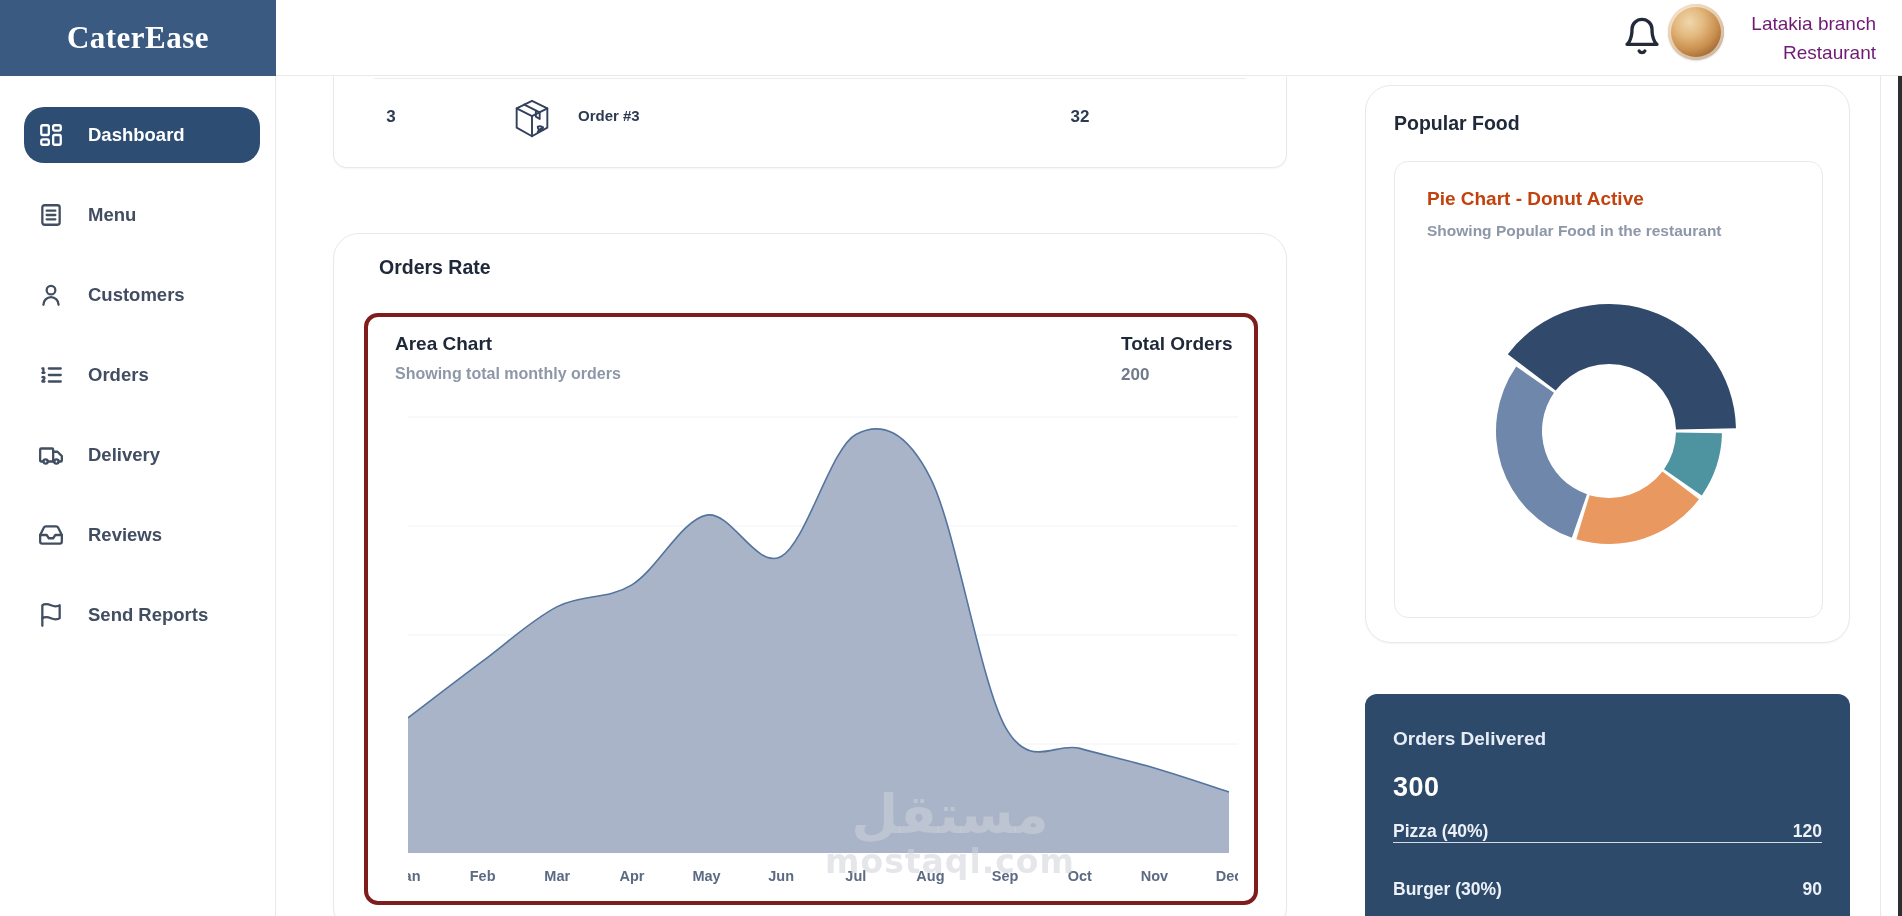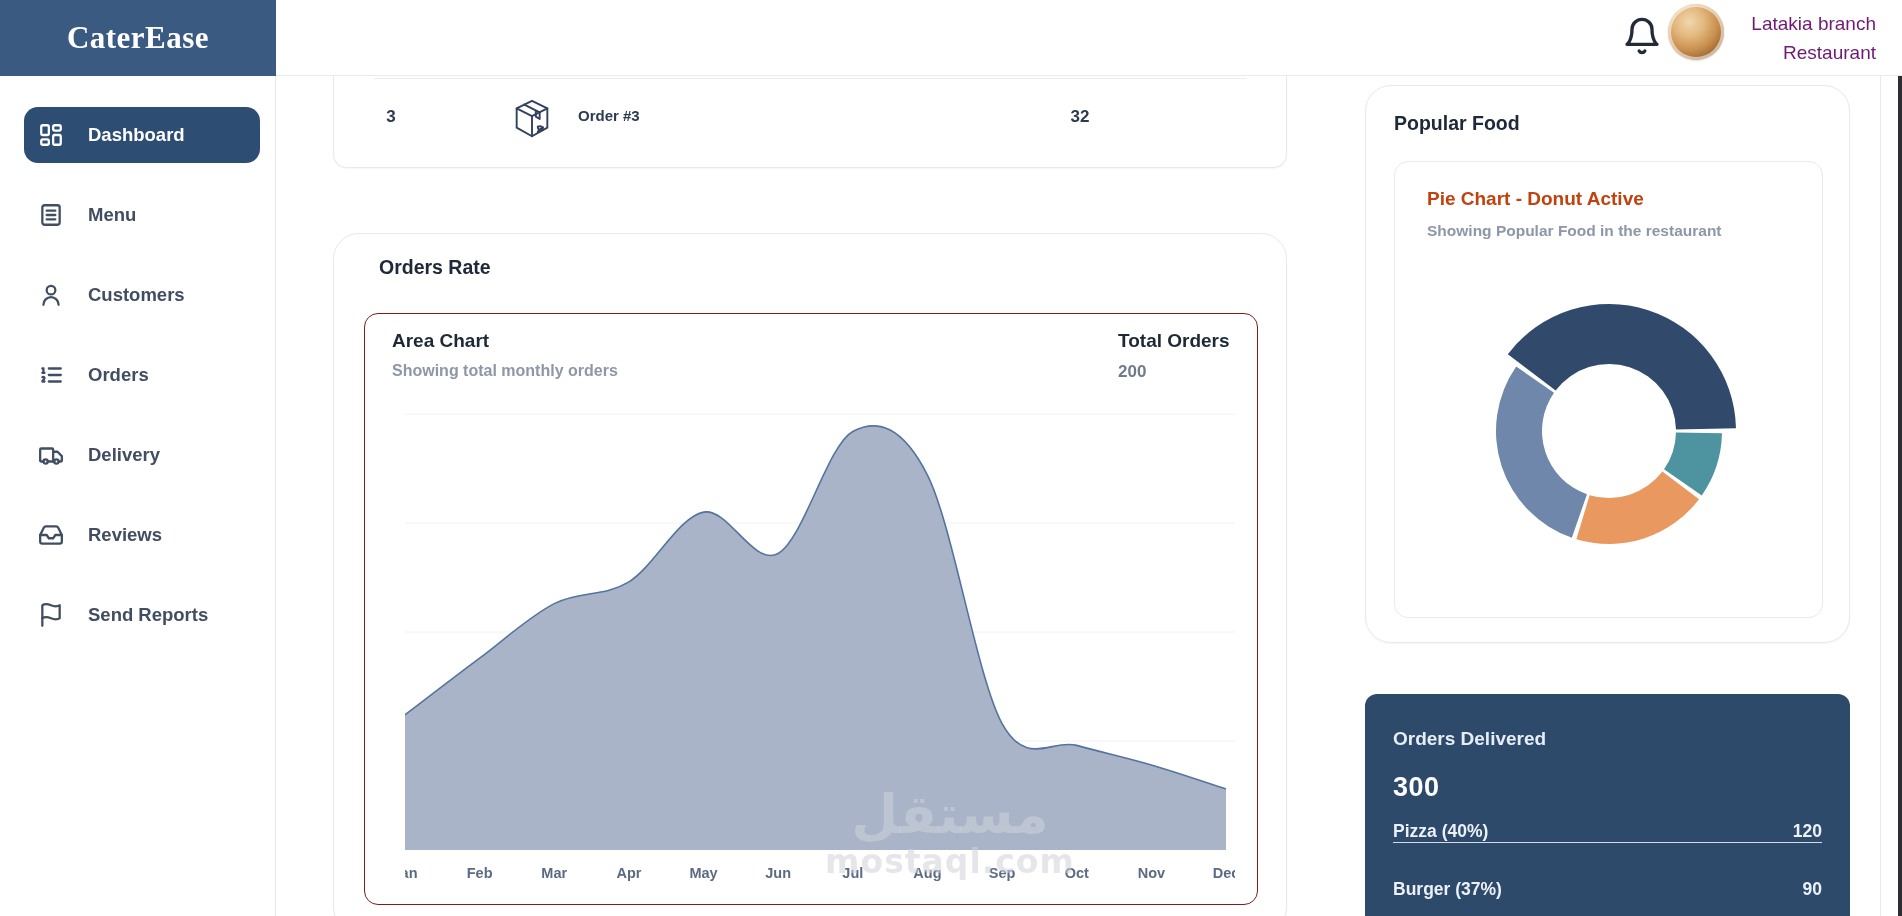--- a/index.html
+++ b/index.html
@@ -18,21 +18,21 @@
               border:none; cursor:pointer; }
   #avatar { position:absolute; left:1668px; top:4px; width:56px; height:56px; border-radius:50%;
             background:radial-gradient(circle at 38% 32%, #f0d7ae 0%, #e3b97f 28%, #c98f4e 55%, #96622f 78%, #6e4722 100%);
             box-shadow:inset 0 0 0 3px rgba(255,255,255,.55), 0 1px 2px rgba(0,0,0,.15); }
   #user-name { position:absolute; right:26px; top:9px; text-align:right; color:#701a75;
                font-size:19px; line-height:29px; font-weight:400; }
 
   
   #sidebar { position:absolute; left:0; top:76px; width:276px; height:840px; background:#fff;
              border-right:1px solid #e7e9ec; padding-top:31px; z-index:20; }
-  .side-item { width:236px; height:56px; margin:0 0 24px 24px; border-radius:14px;
+  .side-item { width:236px; height:56px; margin:0 0 24px 24px; border-radius:20px;
                display:flex; align-items:center; padding-left:14px; cursor:pointer;
                color:#414d61; }
   .side-item .sicon { width:26px; height:26px; display:flex; align-items:center; }
   .side-item .slabel { margin-left:24px; font-size:18.5px; font-weight:700; }
   .side-item.active { background:#2e4d73; color:#ffffff; }
 
   
   .card { position:absolute; background:#fff; border:1px solid #e8e9ee; border-radius:26px;
           box-shadow:0 1px 2px rgba(16,24,40,.04); }
 
@@ -45,21 +45,21 @@
                     font-size:17px; font-weight:700; color:#2c3a52; }
   #order-row-icon { position:absolute; left:175px; top:20px; width:46px; height:46px; }
   #order-row-name { position:absolute; left:244px; top:31px; font-size:15px; font-weight:700; color:#2c3a52; }
   #order-row-qty  { position:absolute; left:716px; top:31px; width:60px; text-align:center;
                     font-size:17px; font-weight:700; color:#2c3a52; }
 
   
   #orders-rate-card { left:333px; top:233px; width:954px; height:700px; }
   #orders-rate-title { position:absolute; left:45px; top:22px; font-size:19.5px; font-weight:700; color:#20293a; }
   #area-inner-card { position:absolute; left:30px; top:79px; width:894px; height:592px;
-                     border:1px solid #7f1d1d; border-radius:14px; background:#fff; }
+                     border:4px solid #7f1d1d; border-radius:14px; background:#fff; }
   #area-title    { position:absolute; left:27px; top:16px; font-size:19px; font-weight:700; color:#1e2836; }
   #area-subtitle { position:absolute; left:27px; top:48px; font-size:16px; font-weight:600; color:#8d97a7; }
   #total-orders-label { position:absolute; left:753px; top:16px; font-size:19px; font-weight:700; color:#1e2836; }
   #total-orders-value { position:absolute; left:753px; top:48px; font-size:17px; font-weight:700; color:#707a8a; }
   #area-chart { position:absolute; left:40px; top:78px; }
 
   
   #watermark { position:absolute; left:810px; top:786px; width:280px; text-align:center;
                z-index:5; pointer-events:none; color:rgba(206,209,216,.55);
                font-family:"DejaVu Sans", sans-serif; }
@@ -267,21 +267,21 @@
   </section>
 
   <section id="orders-delivered-card">
     <div id="delivered-title">Orders Delivered</div>
     <div id="delivered-total">300</div>
     <div class="delivered-row first">
       <span>Pizza (40%)</span>
       <span>120</span>
     </div>
     <div class="delivered-row second">
-      <span>Burger (37%)</span>
+      <span>Burger (30%)</span>
       <span>90</span>
     </div>
   </section>
 
   <div id="main-right-divider"></div>
   <div id="window-edge"></div>
 
 </div>
 
 </body></html>

